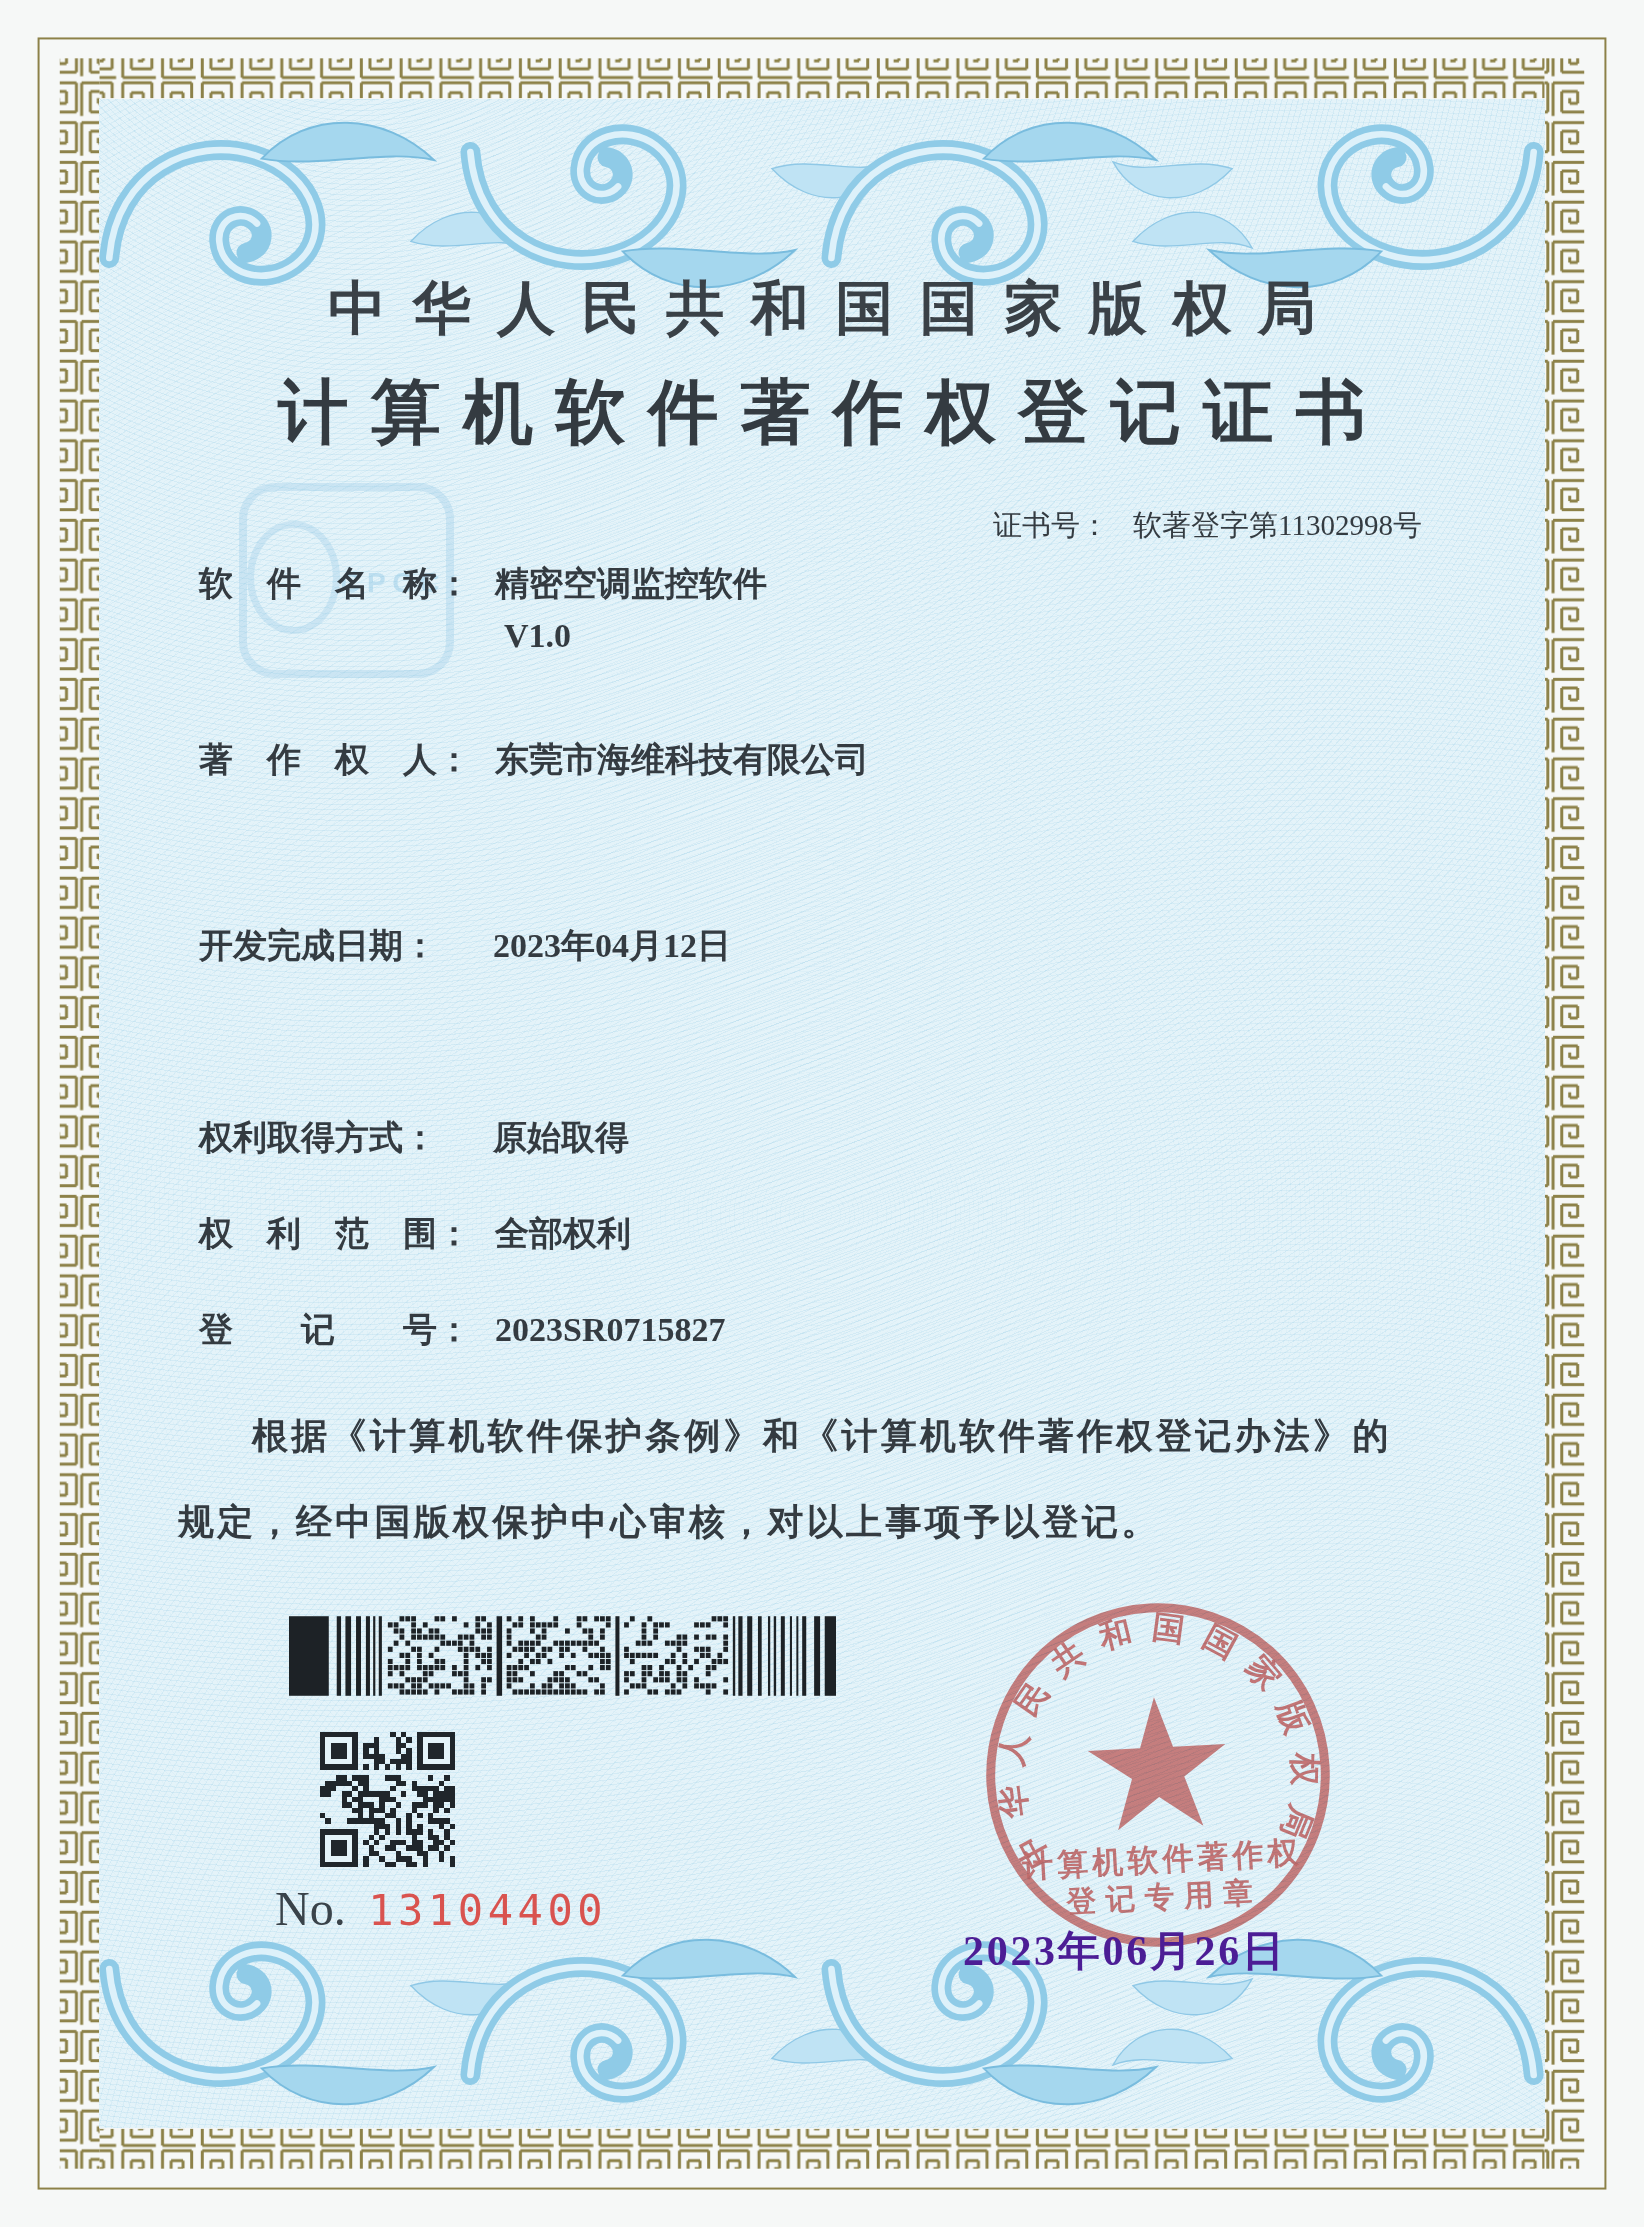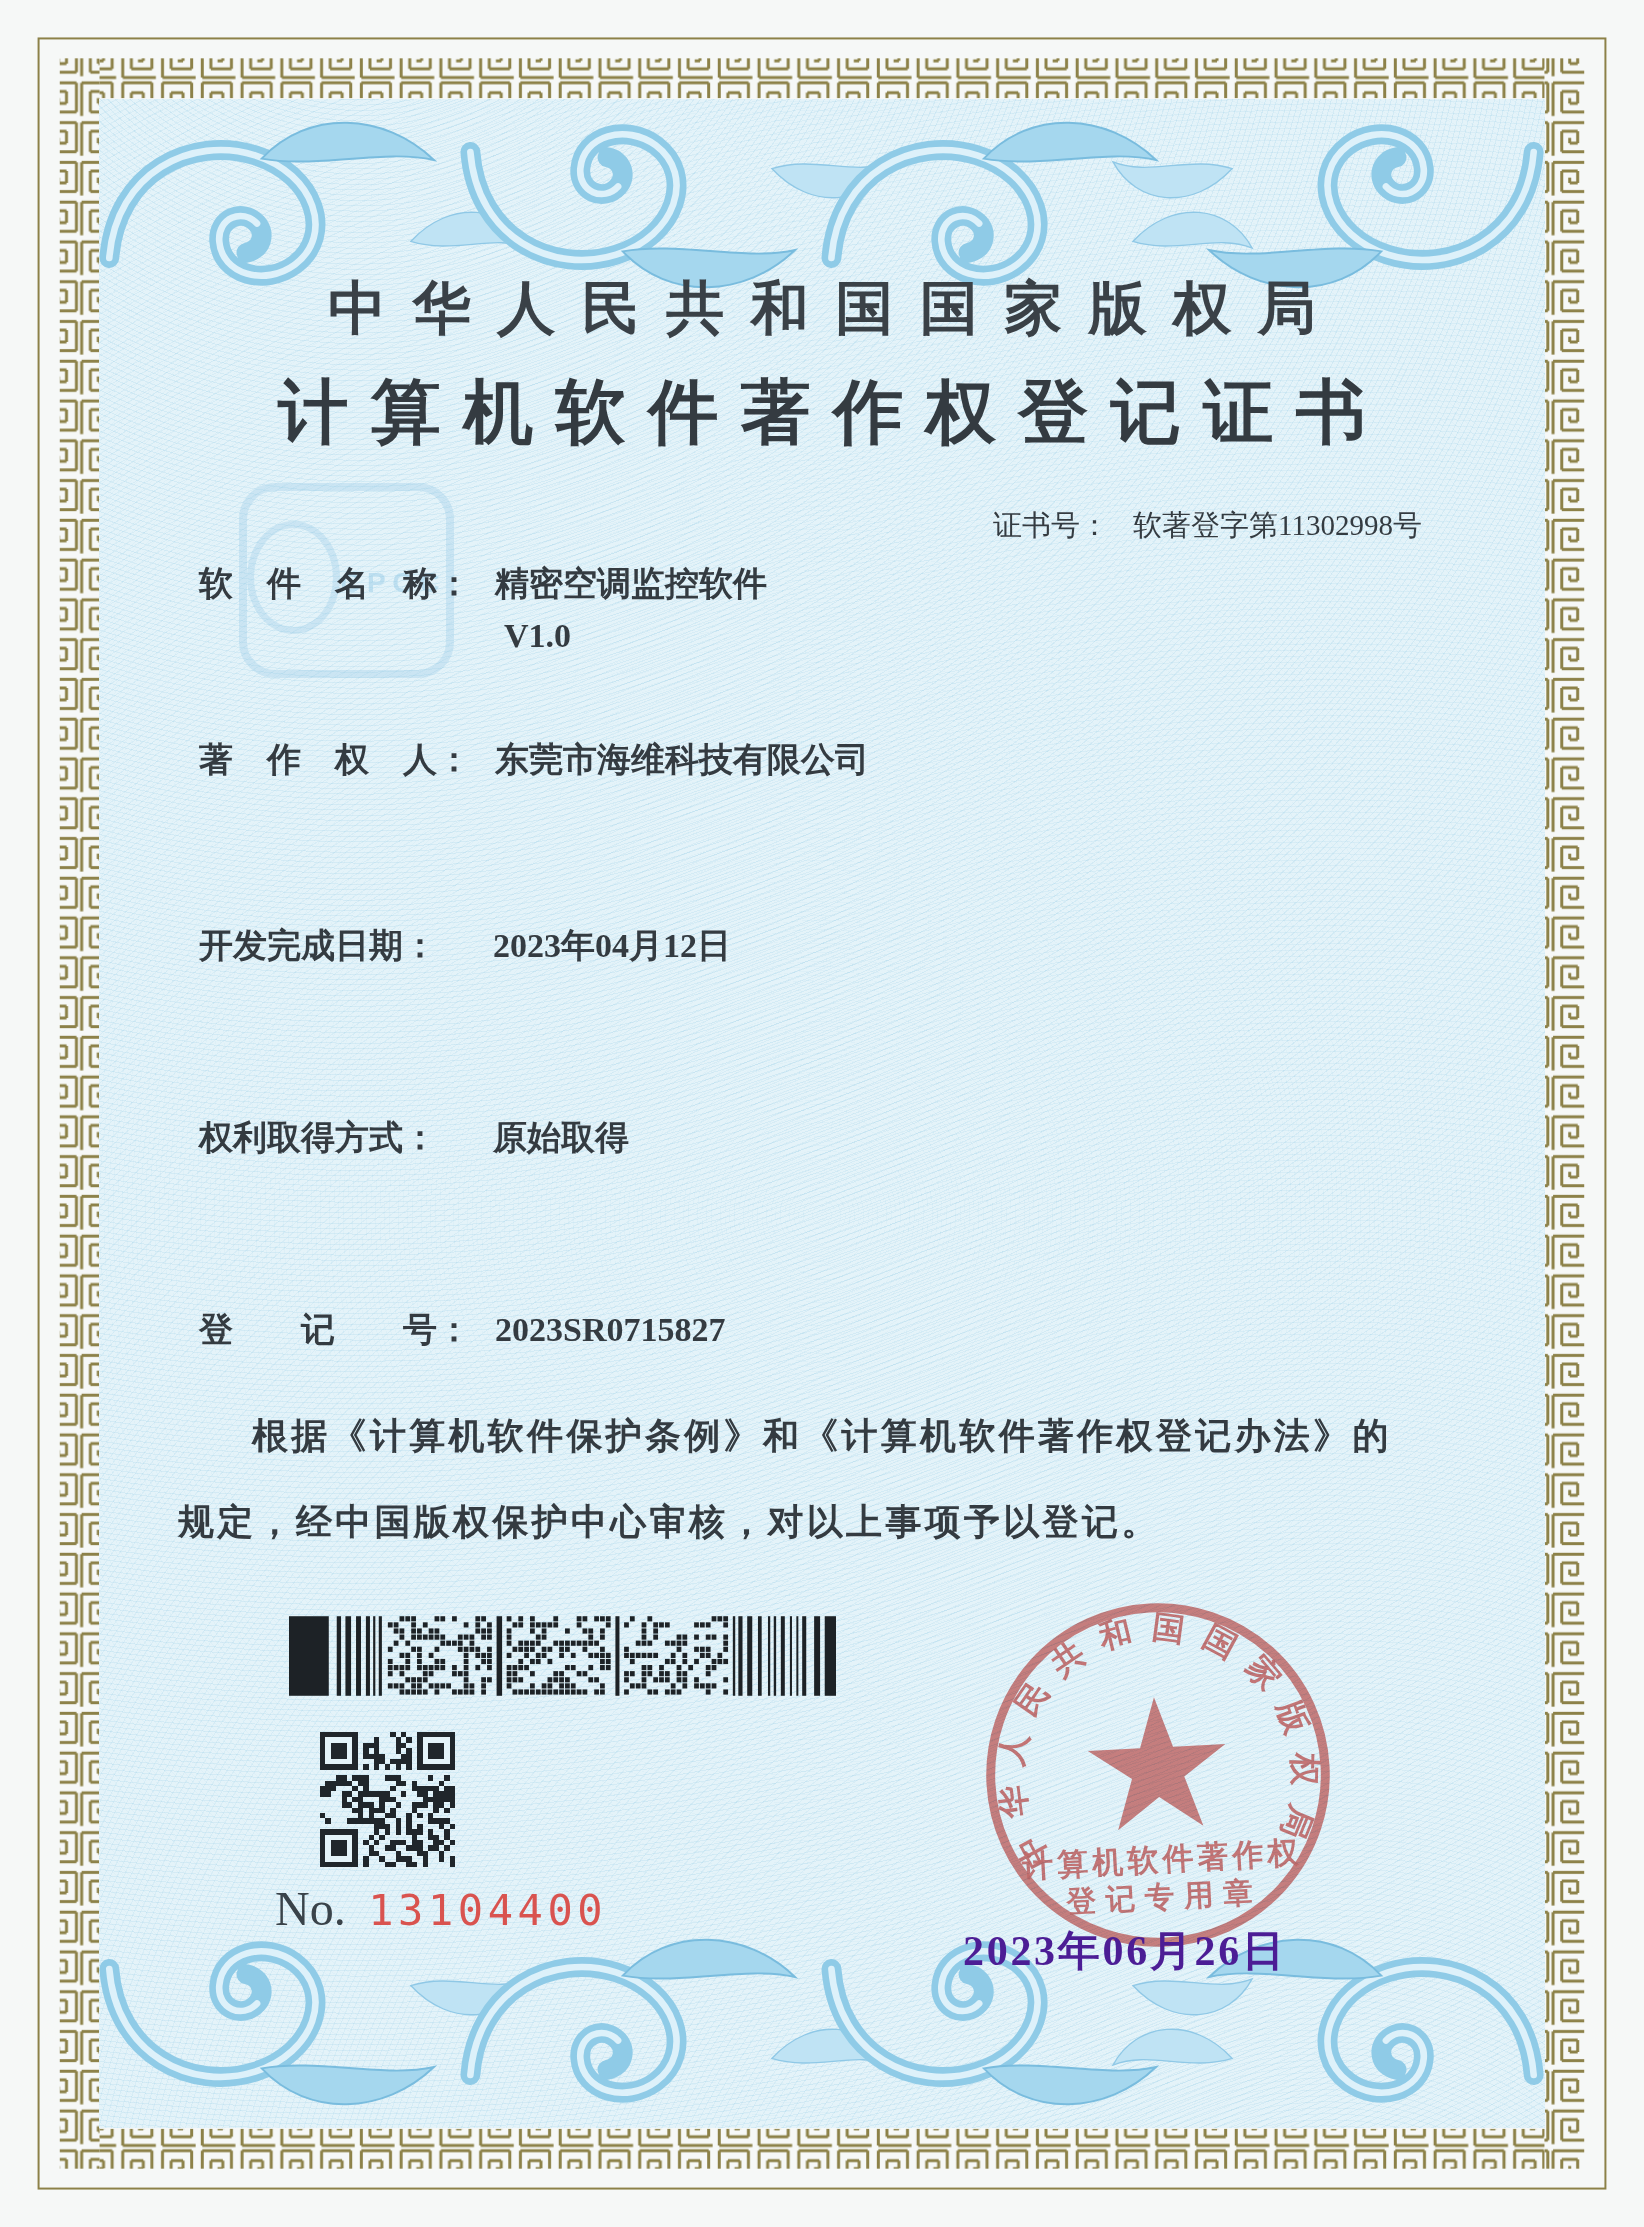--- a/index.html
+++ b/index.html
@@ -170,20 +170,23 @@
 
   <div class="row" style="top:923px;">
     <span class="lbl">开发完成日期：</span><span class="val">2023年04月12日</span>
   </div>
 
 
   <div class="row" style="top:1115px;">
     <span class="lbl">权利取得方式：</span><span class="val">原始取得</span>
   </div>
 
+  <div class="row" style="top:1211px;">
+    <span class="lbl">权　利　范　围：</span><span class="val">全部权利</span>
+  </div>
 
   <div class="row" style="top:1307px;">
     <span class="lbl">登　　记　　号：</span><span class="val">2023SR0715827</span>
   </div>
 
   <div class="statement" style="top:1498px;">规定，经中国版权保护中心审核，对以上事项予以登记。</div>
   <div class="statement" style="top:1412px;text-indent:74px;">根据《计算机软件保护条例》和《计算机软件著作权登记办法》的</div>
 
   <div class="barcode">
     <svg id="barcodeSvg" viewBox="0 0 825 120" xmlns="http://www.w3.org/2000/svg" fill="#1d2226">

